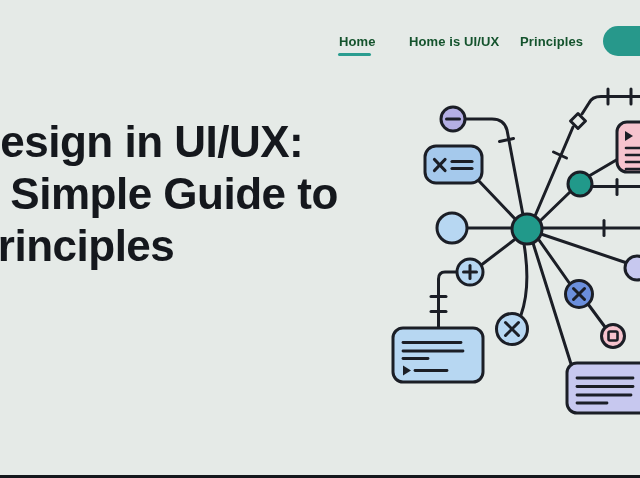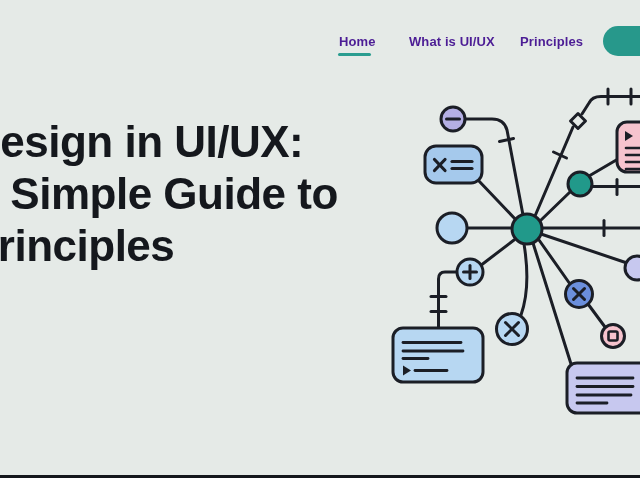--- a/index.html
+++ b/index.html
@@ -3,21 +3,21 @@
 <meta charset="utf-8">
 <style>
   html,body{margin:0;padding:0;}
   body{
     width:640px;height:478px;overflow:hidden;position:relative;
     background:#e5eae7;
     font-family:"Liberation Sans", sans-serif;
   }
   
   .nav-link{
-    position:absolute;top:34px;font-size:13px;font-weight:700;color:#4c1d95;
+    position:absolute;top:34px;font-size:13px;font-weight:700;color:#14532d;
     letter-spacing:.1px;cursor:pointer;white-space:nowrap;
   }
   .nav-underline{
     position:absolute;left:338px;top:53px;width:33px;height:3px;border-radius:2px;
     background:#2a9d90;
   }
   .cta-button{
     position:absolute;left:603px;top:26px;height:30px;width:92px;
     background:#27988b;border-radius:16px;color:#ffffff;
     font-size:12px;font-weight:700;line-height:30px;padding-left:17px;
@@ -34,21 +34,21 @@
   .diagram-svg{position:absolute;left:0;top:0;}
   
   .bottom-bar{position:absolute;left:0;bottom:0;width:640px;height:3px;background:#14171c;}
 </style>
 </head>
 <body>
 
 <nav>
   <a class="nav-link" style="left:339px;">Home</a>
   <span class="nav-underline"></span>
-  <a class="nav-link" style="left:409px;">What is UI/UX</a>
+  <a class="nav-link" style="left:409px;">Home is UI/UX</a>
   <a class="nav-link" style="left:520px;">Principles</a>
   <button class="cta-button" style="border:none;">Rese</button>
 </nav>
 
 <h1 class="hero-title">
   <div>Design in UI/UX:</div>
   <div>A Simple Guide to</div>
   <div>Principles</div>
 </h1>
 

